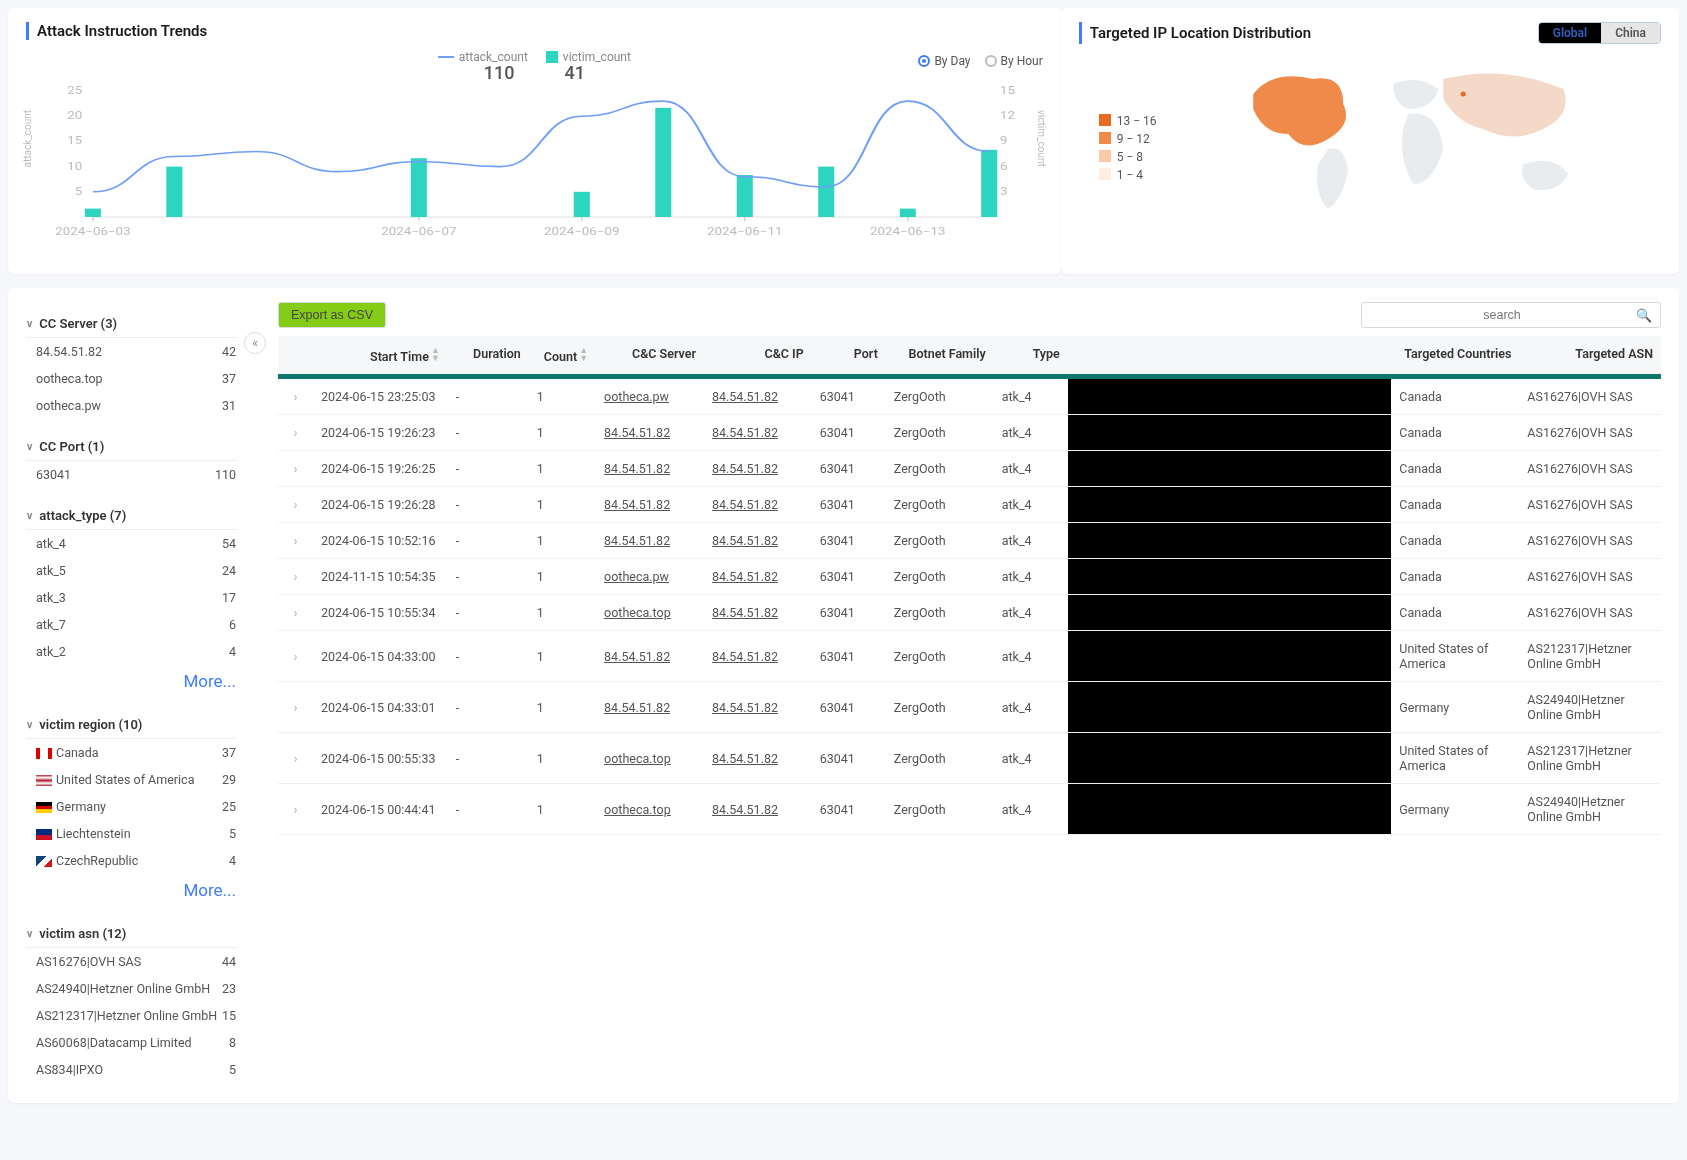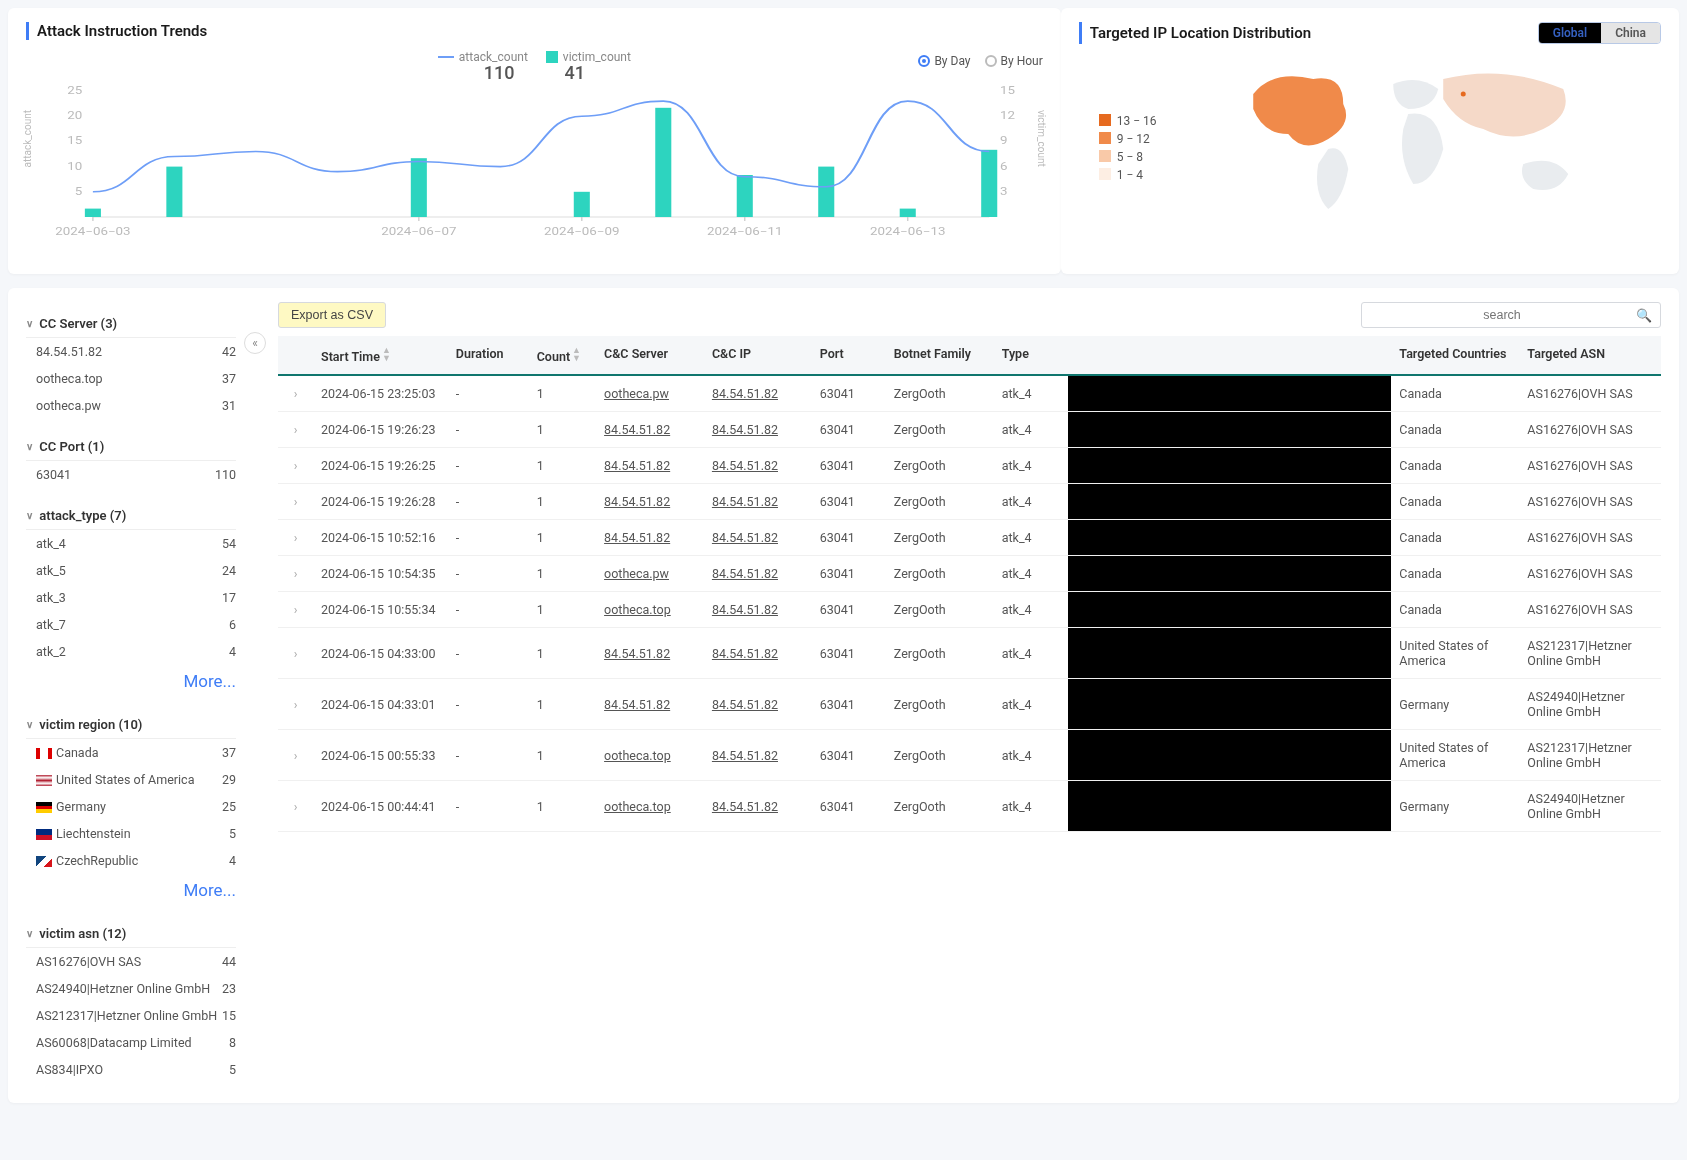--- a/index.html
+++ b/index.html
@@ -51,27 +51,27 @@
 .facet-header { font-size:13px; font-weight:600; color:#333; display:flex; align-items:center; gap:6px; padding:6px 0; border-bottom:1px solid #eee; cursor:pointer;}
 .facet-header .chev { font-size:10px; color:#888;}
 .facet-row { display:flex; justify-content:space-between; font-size:12.5px; color:#555; padding:6px 0 6px 10px;}
 .facet-row .flag {width:16px;height:11px;display:inline-block;margin-right:4px;vertical-align:middle;background:#ccc;}
 .more-link { color:#3f7df6; font-size:17px; padding:6px 0 6px 10px; cursor:pointer;text-align:right;}
 
 .collapse-handle { width:22px;height:22px;border:1px solid #ddd;border-radius:50%;background:#fff;display:flex;align-items:center;justify-content:center;color:#888;font-size:12px;cursor:pointer;align-self:flex-start;margin-top:30px;position:relative;left:-2px;}
 
 .table-area { flex:1; min-width:0; }
 .table-tools { display:flex; justify-content:space-between; align-items:center; margin-bottom:8px;}
-.export-btn { border:1px solid #d6d9de; background:#fef9c3; padding:5px 12px; font-size:12.5px; border-radius:3px; cursor:pointer; color:#444;}
+.export-btn { border:1px solid #d6d9de; background:#84cc16; padding:5px 12px; font-size:12.5px; border-radius:3px; cursor:pointer; color:#444;}
 .search-box { position:relative; }
 .search-box input { width:300px; border:1px solid #d6d9de; border-radius:3px; padding:5px 28px 5px 10px; font-size:12.5px; outline:none;text-align:center;}
 .search-box .sicon { position:absolute; right:8px; top:50%; transform:translateY(-50%); color:#aaa; font-size:13px;}
 
 .data-table { width:100%; border-collapse:collapse; table-layout:fixed; font-size:12.5px;}
-.data-table th { background:#f5f7f9; font-weight:600; color:#333; text-align:left; padding:10px 8px; border-bottom:2px solid #0f766e; vertical-align:top;}
+.data-table th { background:#f5f7f9; font-weight:600; color:#333; text-align:right; padding:10px 8px; border-bottom:5px solid #0f766e; vertical-align:top;}
 .data-table th .sort{font-size:9px;color:#bbb;margin-left:2px;display:inline-block;line-height:8px;}
 .data-table td { padding:10px 8px; border-bottom:1px solid #f0f0f0; color:#555; vertical-align:middle; word-break:break-word;}
 .data-table td.expander { width:22px; text-align:center; color:#aaa; cursor:pointer;}
 .data-table td a { color:#555; text-decoration:underline;}
 .redacted-col { background:#000; }
 .col-exp{width:26px;} .col-start{width:100px;}.col-dur{width:60px;}.col-count{width:50px;}.col-cc{width:80px;}.col-ip{width:80px;}.col-port{width:55px;}.col-fam{width:80px;}.col-type{width:55px;}.col-red{width:240px;}.col-tc{width:95px;}.col-asn{width:105px;}
 
 </style>
 </head>
 <body>
@@ -405,21 +405,21 @@
     <td><a href="#">84.54.51.82</a></td>
     <td>63041</td>
     <td>ZergOoth</td>
     <td>atk_4</td>
     <td class="redacted-col"></td>
     <td>Canada</td>
     <td>AS16276|OVH SAS</td>
             </tr>
             <tr>
     <td class="expander">›</td>
-    <td>2024-06-15 10:54:35</td>
+    <td>2024-11-15 10:54:35</td>
     <td>-</td>
     <td>1</td>
     <td><a href="#">ootheca.pw</a></td>
     <td><a href="#">84.54.51.82</a></td>
     <td>63041</td>
     <td>ZergOoth</td>
     <td>atk_4</td>
     <td class="redacted-col"></td>
     <td>Canada</td>
     <td>AS16276|OVH SAS</td>

